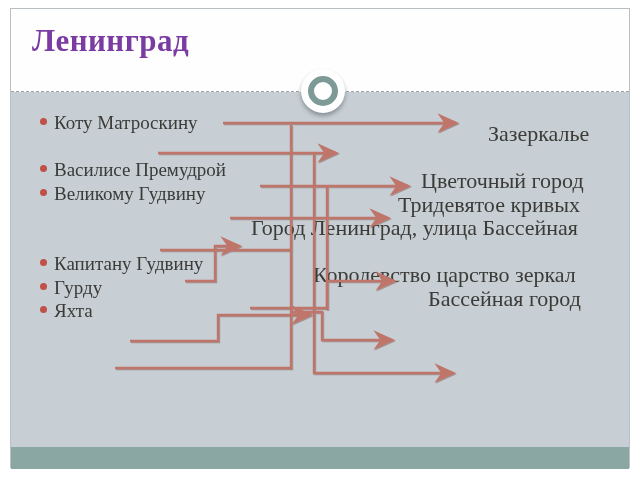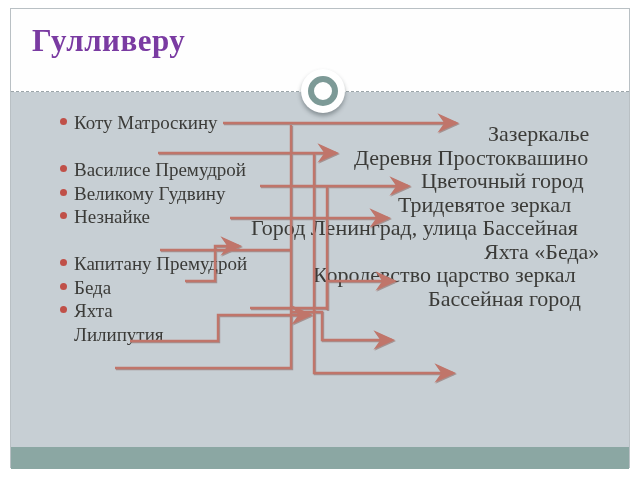--- a/index.html
+++ b/index.html
@@ -14,59 +14,55 @@
   .header{position:absolute;left:0;top:0;width:100%;height:82px;background:#fefefe;}
   .title{position:absolute;left:21px;top:14px;margin:0;font-size:31px;font-weight:bold;
          color:var(--title);letter-spacing:0.5px;}
   .divider{position:absolute;left:0;top:82px;width:100%;border-top:1px dashed #9aa4a8;}
   .body{position:absolute;left:0;top:83px;width:100%;height:355px;background:var(--body-bg);}
   .bottom-bar{position:absolute;left:0;top:438px;width:100%;height:22px;background:var(--bottom-bar);}
   .ornament{position:absolute;left:290px;top:60px;width:44px;height:44px;border-radius:50%;
             background:#ffffff;box-shadow:0 3px 4px rgba(60,70,75,0.45);z-index:5;}
   .ornament .ring{position:absolute;left:7px;top:7px;width:18px;height:18px;border-radius:50%;
             background:#ffffff;border:6px solid var(--ornament-ring);}
-  .litem{position:absolute;left:43px;height:22px;font-size:19px;color:var(--text);white-space:nowrap;z-index:2;margin-left:20px;}
+  .litem{position:absolute;left:43px;height:22px;font-size:19px;color:var(--text);white-space:nowrap;z-index:2;}
   .litem .bullet{position:absolute;left:-14px;top:6px;width:7px;height:7px;border-radius:50%;
             background:var(--bullet);}
   .ritem{position:absolute;height:22px;font-size:22px;color:var(--text);white-space:nowrap;z-index:2;margin-top:9px;}
   svg.links{position:absolute;left:0;top:0;width:640px;height:480px;z-index:3;pointer-events:none;
             filter:drop-shadow(1px 1px 0 rgba(110,55,45,0.40));}
   svg.links path{stroke:var(--connector);stroke-width:2.4;fill:none;}
   svg.links .arrowhead{fill:var(--connector);stroke:none;}
 </style>
 </head>
 <body>
 
 <div class="page">
   <div class="slide">
     <div class="header">
-      <h1 class="title">Гулливеру</h1>
+      <h1 class="title">Ленинград</h1>
     </div>
     <div class="divider"></div>
     <div class="body"></div>
     <div class="bottom-bar"></div>
     <div class="ornament">
         <div class="ring"></div>
       </div>
 
     <div class="litem" style="top:103px"><span class="bullet"></span><span>Коту Матроскину</span></div>
     <div class="litem" style="top:150px"><span class="bullet"></span><span>Василисе Премудрой</span></div>
     <div class="litem" style="top:174px"><span class="bullet"></span><span>Великому Гудвину</span></div>
-    <div class="litem" style="top:197px"><span class="bullet"></span><span>Незнайке</span></div>
-    <div class="litem" style="top:244px"><span class="bullet"></span><span>Капитану Премудрой</span></div>
-    <div class="litem" style="top:268px"><span class="bullet"></span><span>Беда</span></div>
+    <div class="litem" style="top:244px"><span class="bullet"></span><span>Капитану Гудвину</span></div>
+    <div class="litem" style="top:268px"><span class="bullet"></span><span>Гурду</span></div>
     <div class="litem" style="top:291px"><span class="bullet"></span><span>Яхта</span></div>
-    <div class="litem" style="top:315px"><span>Лилипутия</span></div>
 
     <div class="ritem" style="top:103px;left:477px">Зазеркалье</div>
-    <div class="ritem" style="top:127px;left:343px">Деревня Простоквашино</div>
     <div class="ritem" style="top:150px;left:410px">Цветочный город</div>
-    <div class="ritem" style="top:174px;left:387px">Тридевятое зеркал</div>
+    <div class="ritem" style="top:174px;left:387px">Тридевятое кривых</div>
     <div class="ritem" style="top:197px;left:240px">Город Ленинград, улица Бассейная</div>
-    <div class="ritem" style="top:221px;left:473px">Яхта «Беда»</div>
     <div class="ritem" style="top:244px;left:302px">Королевство царство зеркал</div>
     <div class="ritem" style="top:268px;left:417px">Бассейная город</div>
   </div>
 
   <svg class="links" viewBox="0 0 640 480" xmlns="http://www.w3.org/2000/svg">
     <defs>
       <marker id="arw" viewBox="0 0 10 10" refX="8.6" refY="5" markerWidth="9" markerHeight="9" orient="auto">
         <path class="arrowhead" d="M0,0.5 L10,5 L0,9.5 L3.2,5 z"></path>
       </marker>
     </defs>

